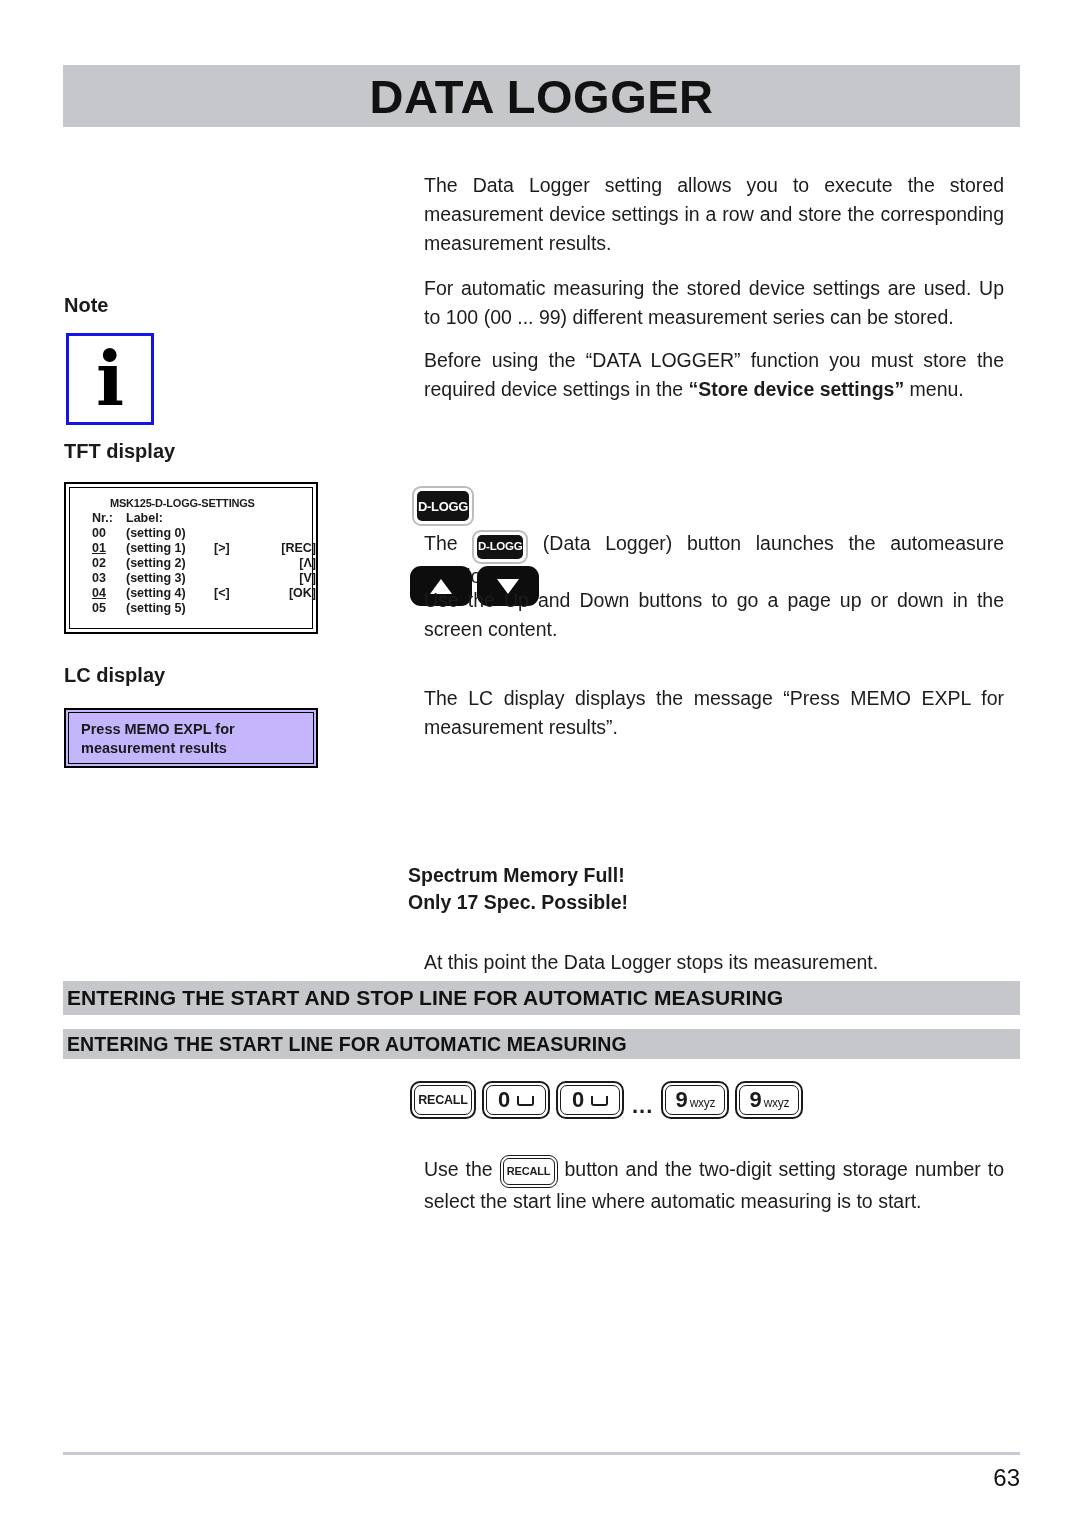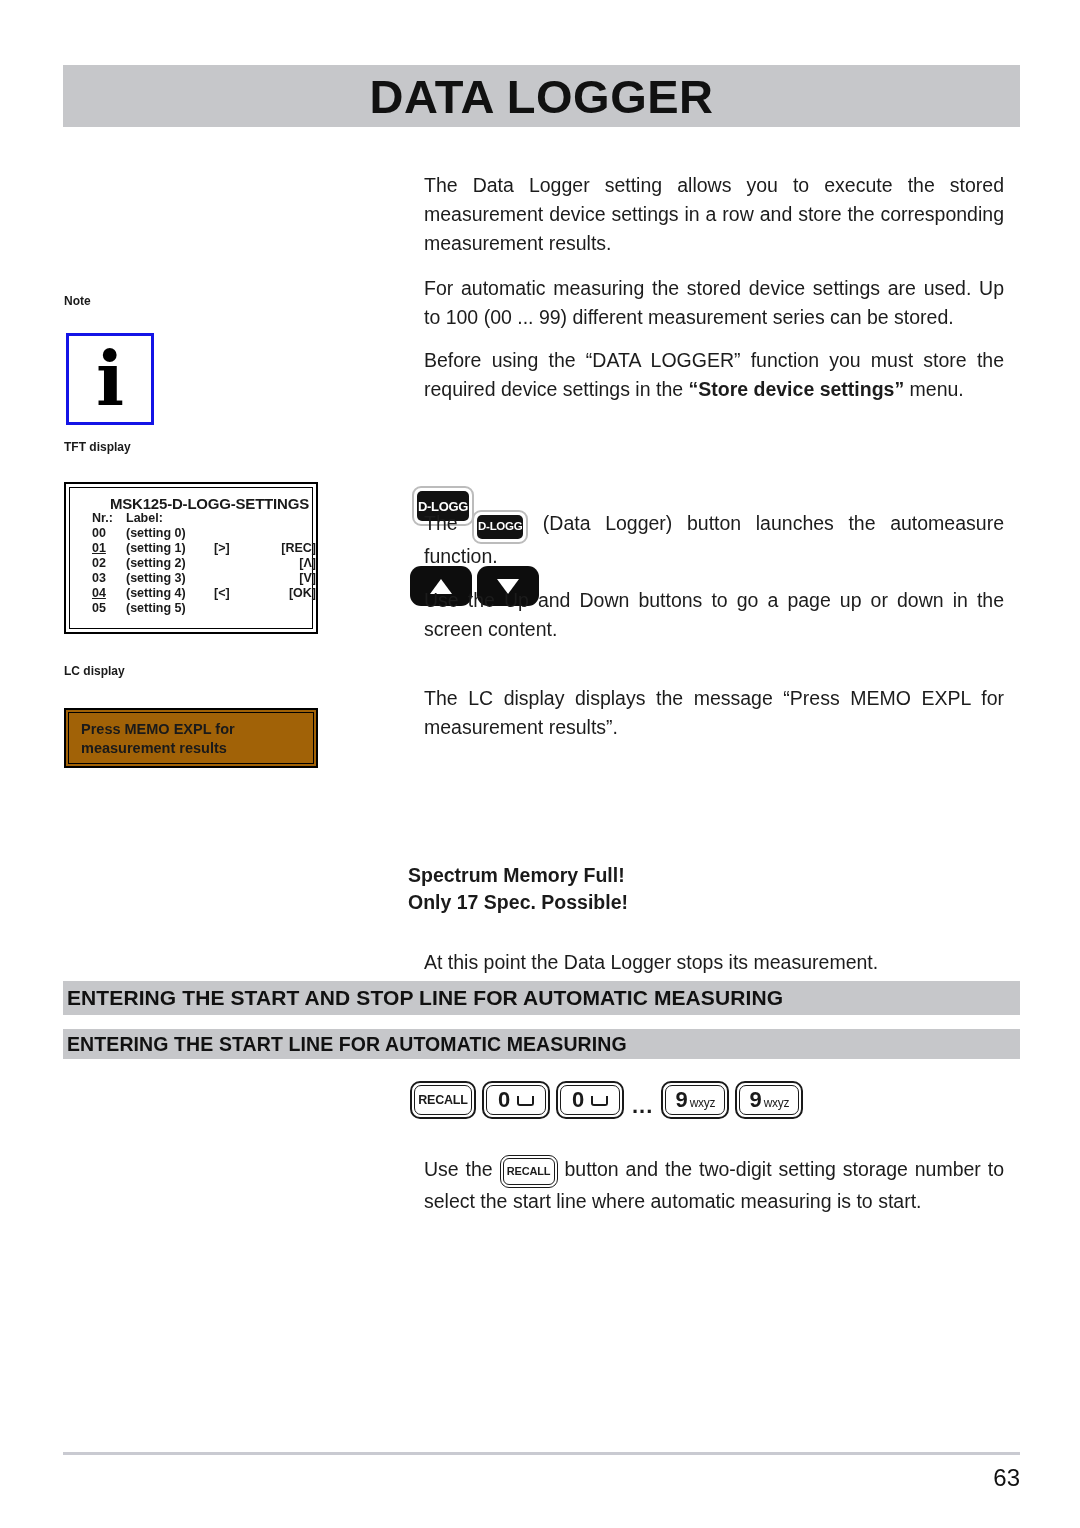--- a/index.html
+++ b/index.html
@@ -54,39 +54,39 @@
     font-size: 19.5px;
     line-height: 29px;
     text-align: justify;
     text-justify: inter-word;
     color: #1c1c1c;
   }
   .nojust { text-align: right; }
 
   .intro { top: 155px; }
   .note-para { top: 330px; }
-  .dlogg-para { top: 492px; }
+  .dlogg-para { top: 512px; }
   .updown-para { top: 570px; }
   .lcd-para { top: 668px; }
   .during-para { top: 745px; }
   .memfull { top: 862px; }
   .atthis { top: 932px; }
   .recall-para { top: 1138px; }
 
   .memfull .bold-line {
     font-size: 19.5px;
     font-weight: bold;
     line-height: 27px;
   }
 
   
   .left-label {
     position: absolute;
     left: 64px;
-    font-size: 12px;
+    font-size: 20px;
     font-weight: bold;
     color: #1a1a1a;
   }
   .lbl-note { top: 294px; }
   .lbl-tft  { top: 440px; }
   .lbl-lc   { top: 664px; }
 
   
   .info-icon {
     position: absolute;
@@ -124,21 +124,21 @@
     padding: 3px;
   }
   .tft-inner {
     width: 100%;
     height: 100%;
     border: 1px solid #000;
     box-sizing: border-box;
     padding: 8px 0 0 14px;
   }
   .tft-title {
-    font-size: 15px;
+    font-size: 11px;
     font-weight: bold;
     letter-spacing: -0.2px;
     line-height: 15px;
     white-space: nowrap;
     padding-left: 26px;
   }
   .tft-row {
     font-size: 12.5px;
     font-weight: bold;
     line-height: 15px;
@@ -153,21 +153,21 @@
   .tft-c-key { position: absolute; left: 164px; width: 60px; text-align: right; }
   .tft-u { text-decoration: underline; }
 
   
   .lcd-box {
     position: absolute;
     left: 64px;
     top: 708px;
     width: 254px;
     height: 60px;
-    background: #a16207;
+    background: #c4b5fd;
     border: 2px solid #000;
     box-sizing: border-box;
     padding: 2px;
   }
   .lcd-inner {
     width: 100%;
     height: 100%;
     border: 1px solid #000;
     box-sizing: border-box;
     padding: 7px 0 0 12px;

